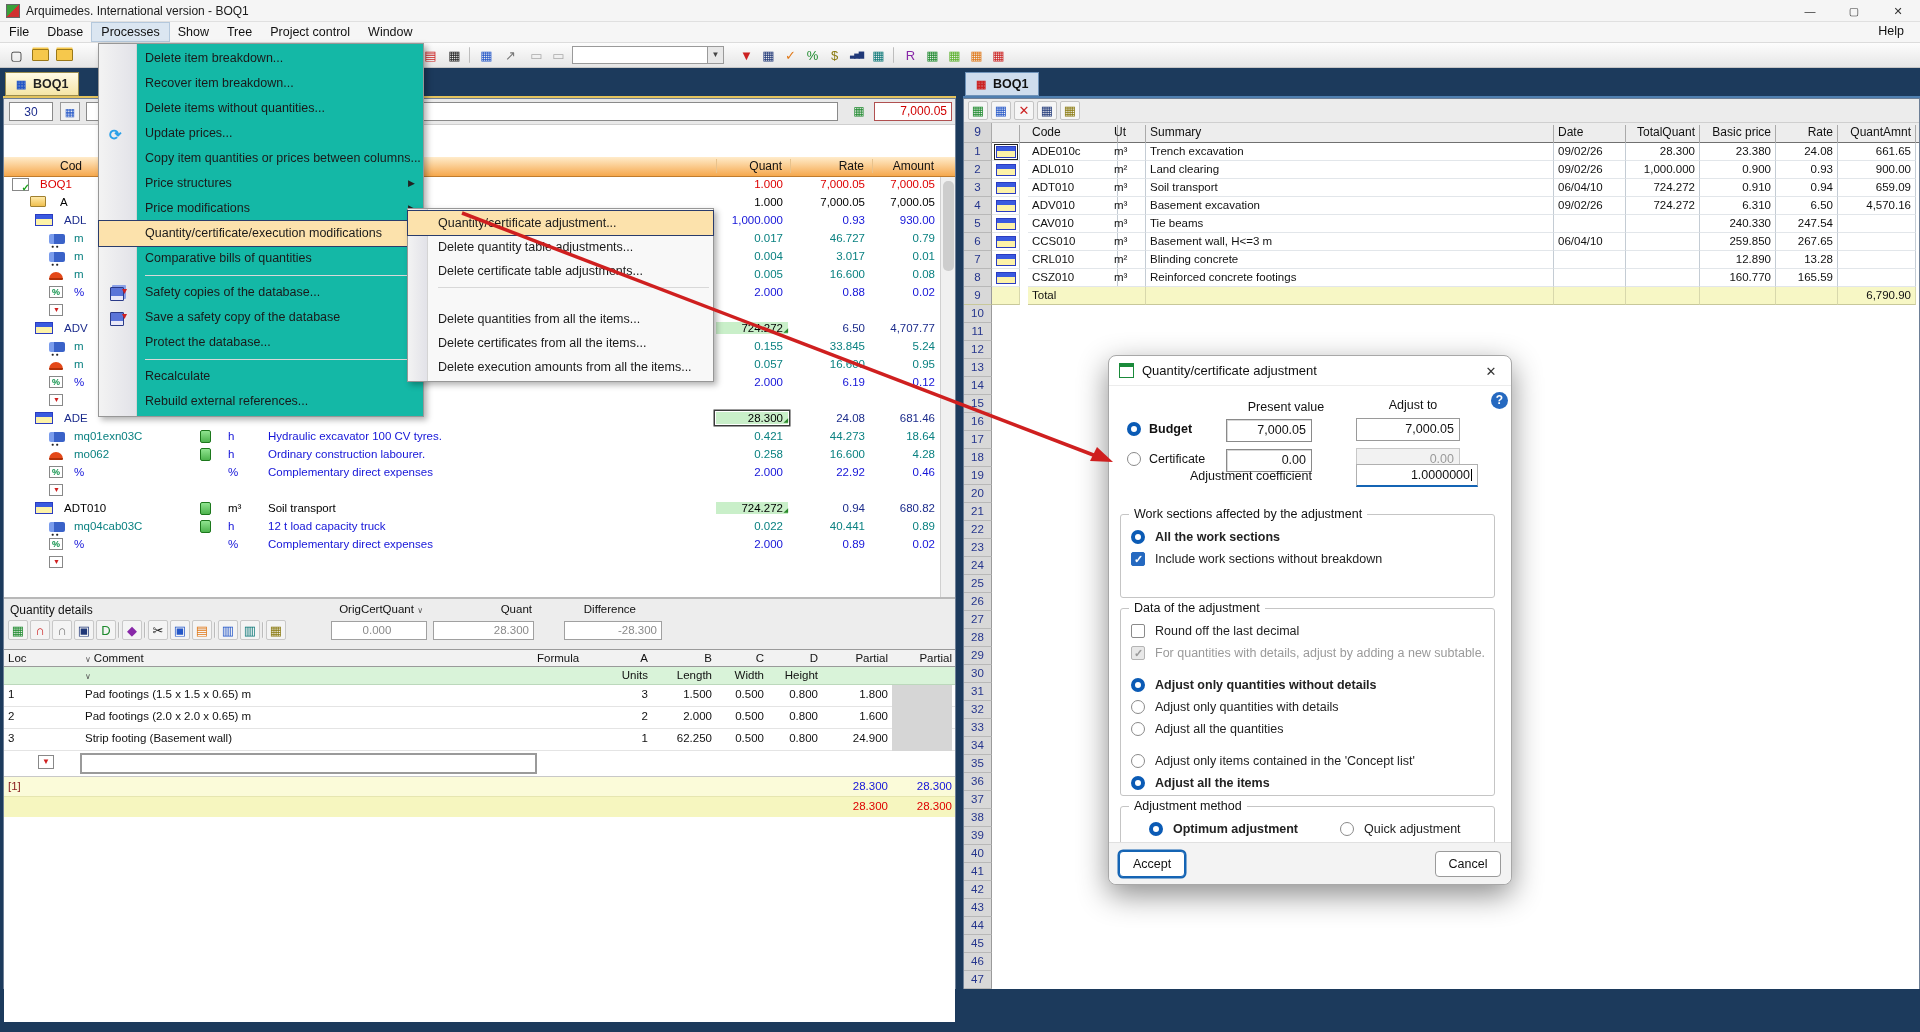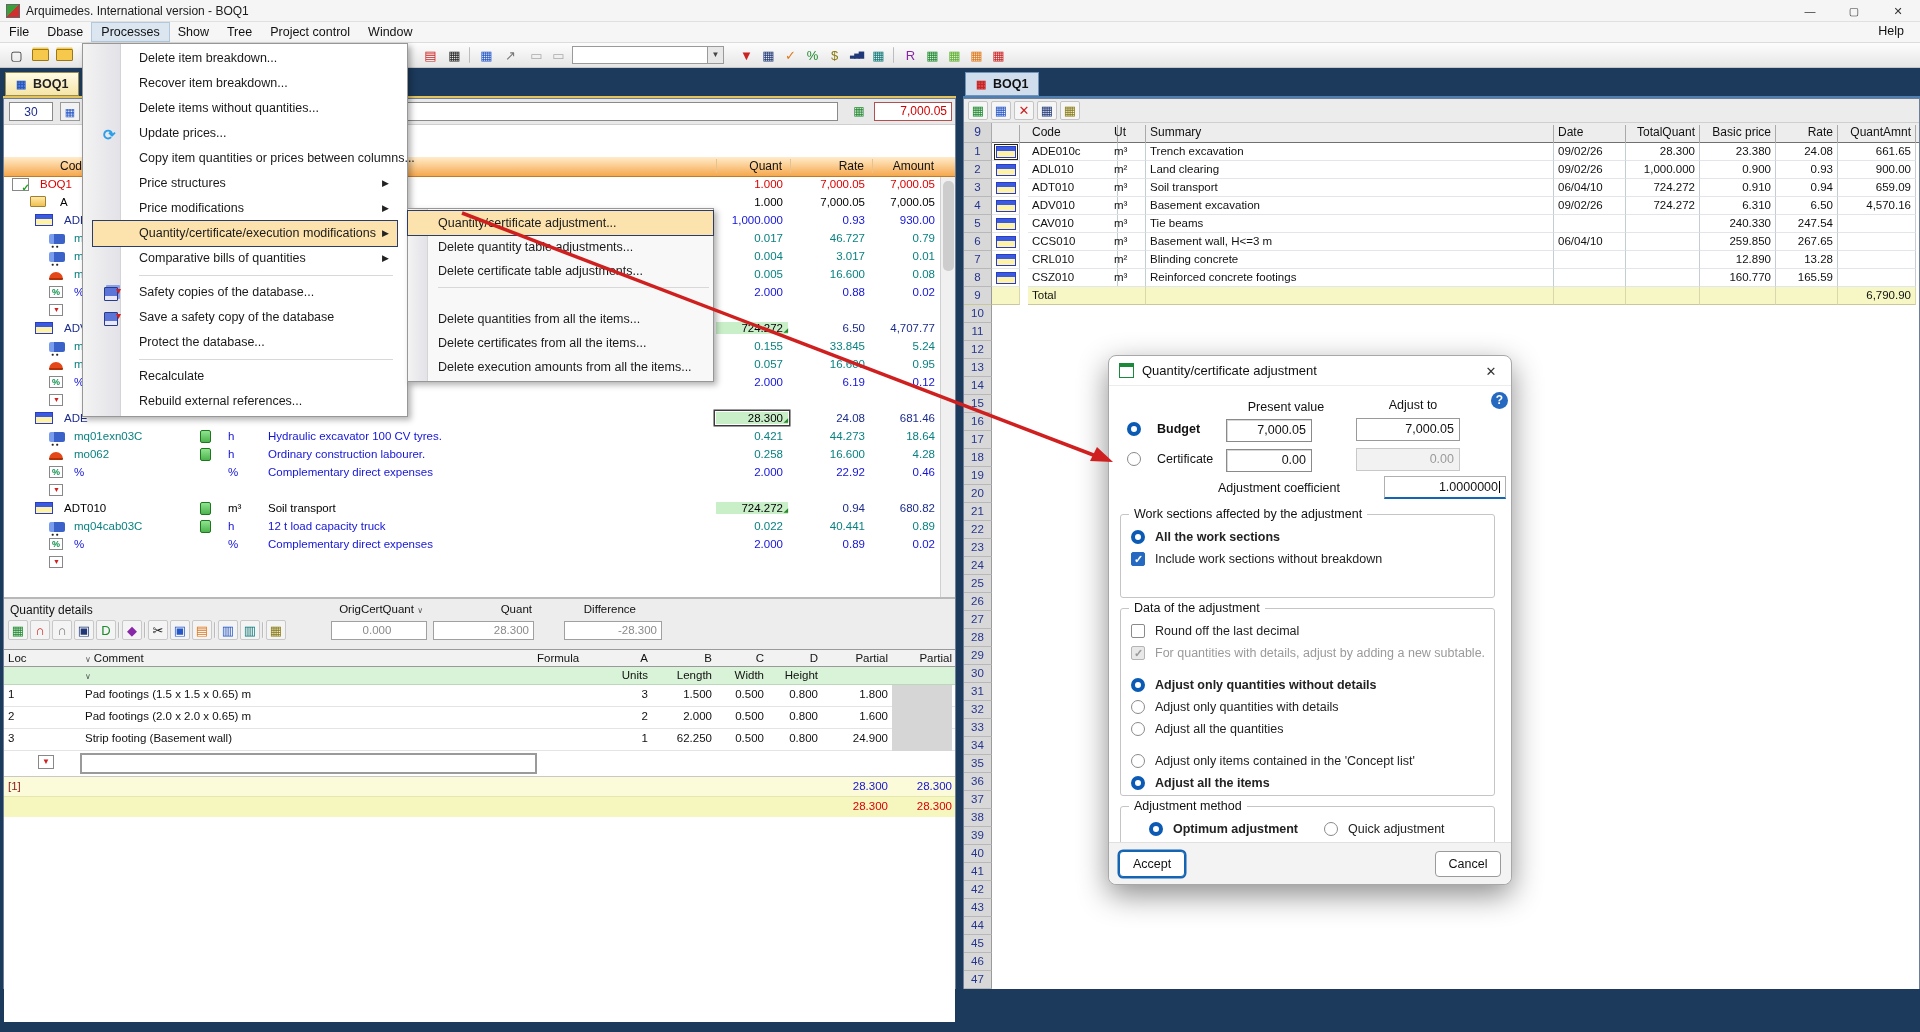--- a/index.html
+++ b/index.html
@@ -160,21 +160,21 @@
   #rhead .rc.tq, #rhead .rc.bp, #rhead .rc.rate, #rhead .rc.qa { text-align:right; }
   .rrow.filled > .rc { border-right:1px solid #c4ccd4; border-bottom:1px solid #e2e6ea; }
   .rrow.filled .rc.num { border-right:1px solid #9a9a9a; border-bottom:1px solid #b8b8b8; }
   .chapicon { display:none; }
   .chapicon.show { display:block; width:20px; height:12px; margin:1px 0 0 4px; border:1px solid #2a3cc0; background:linear-gradient(#3a5ae0 0 4px,#fdf2a8 4px); }
   .chapicon.show.sel { outline:1.5px solid #222; outline-offset:1.5px; }
   .rrow.total > .rc { background:#f7f7c5; border-bottom:1px solid #c8c89a; border-right:1px solid #d8d8ac; }
   .rrow.total .rc.num { background:#d8d8d8; border-right:1px solid #9a9a9a; }
 
   
-  #procmenu { position:absolute; left:82px; top:43px; width:326px; background:#ffffff; border:1px solid #979797; box-shadow:3px 3px 6px rgba(0,0,0,.3); z-index:600; padding:2px 10px; }
+  #procmenu { position:absolute; left:98px; top:43px; width:326px; background:#14b8a6; border:1px solid #979797; box-shadow:3px 3px 6px rgba(0,0,0,.3); z-index:600; padding:2px 0; }
   #procmenu .gutter { position:absolute; left:0; top:0; bottom:0; width:38px; background:linear-gradient(90deg,#f3f3f3,#e2e2e8); border-right:1px solid #d4d4d4; }
   .mitem { position:relative; height:25px; line-height:25px; padding-left:46px; font-size:12.5px; color:#1a1a1a; white-space:nowrap; }
   .mitem.hl { background:#fce2ac; outline:1.2px solid #2a3c6c; }
   .mitem.sep { height:9px; padding:0; }
   .mitem.sep::after { content:""; position:absolute; left:46px; right:4px; top:4px; border-top:1px solid #d8d8d8; }
   .marrow { position:absolute; right:8px; top:0; font-size:9px; color:#222; }
   .micon { position:absolute; left:10px; top:5px; width:15px; height:15px; }
   .micon.refresh::before { content:"⟳"; position:absolute; left:0; top:-4px; font-size:15px; color:#2ba0e8; font-weight:bold; }
   .micon.floppy::before, .micon.floppy2::before { content:""; position:absolute; left:1px; top:2px; width:12px; height:12px; background:#5a74d8; border:1px solid #2a3a88; border-radius:1px; box-shadow:inset 0 -4px 0 #e8e8f8; }
   .micon.floppy2::before { box-shadow:inset 0 -4px 0 #e8e8f8, 2px -2px 0 #8aa0e8; }
@@ -190,25 +190,25 @@
   #dialog { position:absolute; left:1108px; top:355px; width:404px; height:530px; background:#fff; border:1px solid #a8a8a8; border-radius:8px; box-shadow:0 10px 30px rgba(0,0,0,.45); z-index:650; font-size:12.5px; }
   #dlgtitle { position:relative; height:30px; border-bottom:1px solid #ececec; display:flex; align-items:center; border-radius:8px 8px 0 0; }
   #dlgicon { width:15px; height:15px; margin:0 8px 0 10px; background:#fff; border:1.5px solid #1a8a3a; box-shadow:inset 0 3px 0 #1a8a3a; }
   #dlgtext { font-size:13px; }
   #dlgclose { position:absolute; right:0; top:0; width:40px; height:30px; display:flex; align-items:center; justify-content:center; font-size:13px; color:#333; border-radius:0 8px 0 0; }
   #dlghelp { position:absolute; right:3px; top:36px; width:17px; height:17px; border-radius:50%; background:#2569c0; color:#fff; font-size:12px; font-weight:bold; text-align:center; line-height:17px; }
   .dcolhdr { position:absolute; font-size:12.5px; }
   #dch1 { left:127px; top:44px; width:100px; text-align:center; }
   #dch2 { left:254px; top:42px; width:100px; text-align:center; }
   .drow { position:absolute; left:0; width:100%; height:26px; }
-  #drow-budget { top:62px; } #drow-cert { top:92px; } #drow-coef { top:120px;margin-left:28px; }
+  #drow-budget { top:62px; } #drow-cert { top:92px; } #drow-coef { top:108px; }
   .dradio, .w.radio { width:14px; height:14px; border:1px solid #8a8a8a; border-radius:50%; background:#fff; display:inline-block; }
   .dradio.on, .opt.on .w.radio { border:4.5px solid #0b5bb5; }
   .drow .dradio { position:absolute; left:18px; top:4px; }
-  .drlabel { position:absolute; left:40px; top:4px;margin-left:8px; }
+  .drlabel { position:absolute; left:40px; top:4px; }
   .bold { font-weight:bold; }
   .dfield { position:absolute; height:23px; background:#fff; border:1px solid #9a9a9a; text-align:right; padding:3px 5px 0 0; }
   .dfield.ro { border:1px solid #8a8a8a; box-shadow:inset 1px 1px 0 #d8d8d8; }
   .dfield.pv { left:117px; width:86px; top:1px; }
   .dfield.adj { left:247px; width:104px; top:0; }
   .dfield.dis { background:#f2f2f2; color:#9a9a9a; border-color:#c8c8c8; }
   #coeflabel { position:absolute; left:60px; top:5px; width:143px; text-align:right; }
   #coeffield { left:247px; width:122px; top:0; border:1px solid #b0b0b0; border-bottom:2px solid #1464b4; }
   .caret { display:inline-block; width:1px; height:12px; background:#000; vertical-align:-2px; margin-left:1px; }
   .grp { position:absolute; left:11px; width:375px; border:1px solid #c5c5c5; border-radius:3px; padding:14px 0 6px 10px; }
@@ -218,21 +218,21 @@
   #grp3 { top:450px; height:40px; }
   .opt { position:relative; height:22px; padding-left:24px; line-height:17px; color:#222; white-space:nowrap; }
   .opt .w { position:absolute; left:0; top:1px; }
   .opt .w.check { width:14px; height:14px; border:1px solid #8a8a8a; border-radius:2px; background:#fff; display:inline-block; }
   .opt.on .w.check { background:#2569c0; border-color:#2569c0; }
   .opt.on .w.check::after { content:"✓"; position:absolute; left:2px; top:-2px; color:#fff; font-size:11px; font-weight:bold; }
   .opt.dis { color:#9a9a9a; }
   .opt.dis .w.check { background:#e8e8e8; border-color:#b4b4b4; }
   .opt.dis.on .w.check::after { color:#9a9a9a; }
   .opt.gap { height:10px; }
-  #grp3 .opts { display:flex; gap:26px; padding-left:18px; }
+  #grp3 .opts { display:flex; gap:42px; padding-left:18px; }
   #grp3 .opt { height:18px; }
   #dlgfooter { position:absolute; left:0; bottom:0; width:100%; height:42px; background:#f3f3f3; border-top:1px solid #e0e0e0; border-radius:0 0 8px 8px; }
   .dbtn { position:absolute; top:8px; width:66px; height:26px; background:#fff; border:1px solid #9a9a9a; border-radius:4px; text-align:center; line-height:24px; }
   #btn-accept { left:10px; border:1px solid #1464b4; box-shadow:0 0 0 1.5px #1464b4; }
   #btn-cancel { right:10px; }
 
   
   #arrowsvg { position:absolute; left:0; top:0; z-index:800; pointer-events:none; }
 </style>
 </head>

